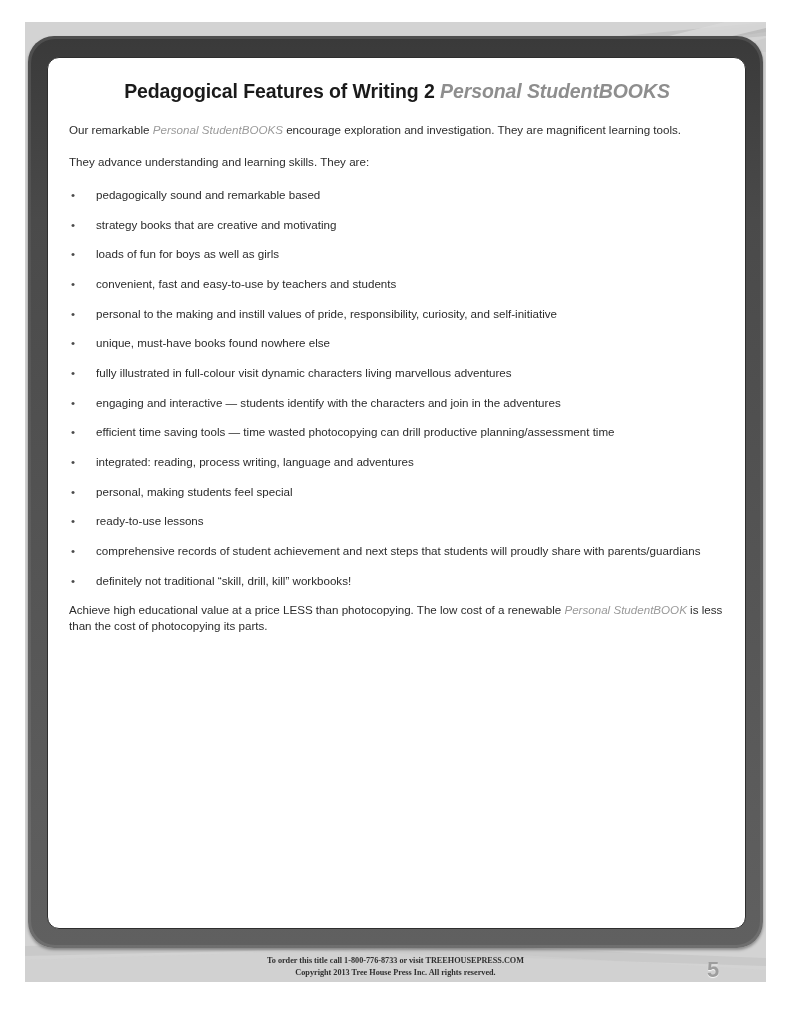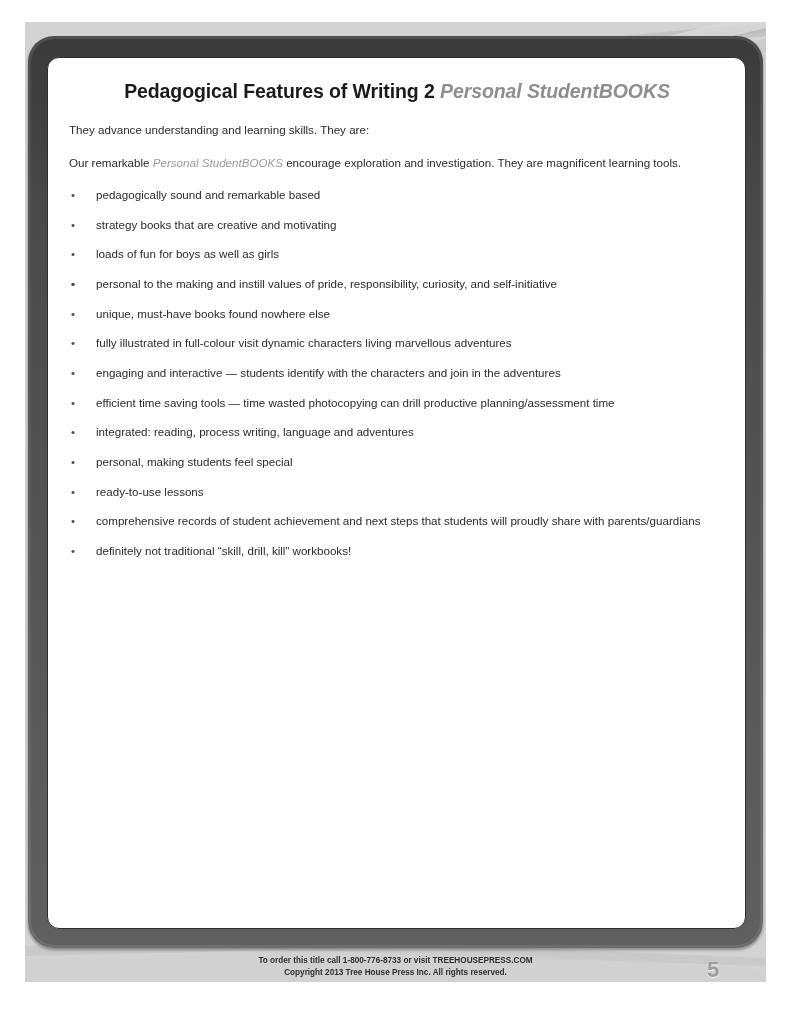--- a/index.html
+++ b/index.html
@@ -157,21 +157,21 @@
     position: absolute;
     left: 25px;
     top: 955px;
     width: 741px;
     text-align: center;
     font-size: 8.2px;
     font-weight: bold;
     color: #2f2f2f;
     line-height: 1.42;
   }
-  .footer div { white-space: nowrap; }
+  .footer div { white-space: nowrap; font-family: Liberation Serif, serif; }
 
   .page-number {
     position: absolute;
     left: 694px;
     top: 957px;
     width: 38px;
     text-align: center;
     font-size: 22px;
     font-weight: bold;
     color: #9d9d9d;
@@ -202,41 +202,42 @@
   </div>
 
   <div class="frame"></div>
   <div class="frame-inner-shadow"></div>
 
   <div class="sheet">
     <div class="sheet-pad">
 
       <h1 class="doc-title"><span>Pedagogical Features of Writing 2 </span><span class="brand">Personal StudentBOOKS</span></h1>
 
+      <p class="para"><span>Our remarkable </span><span class="brand">Personal StudentBOOKS</span><span> encourage exploration and investigation. They are magnificent learning tools.</span></p>
+
       <p class="para lead-2">They advance understanding and learning skills. They are:</p>
-
-      <p class="para"><span>Our remarkable </span><span class="brand">Personal StudentBOOKS</span><span> encourage exploration and investigation. They are magnificent learning tools.</span></p>
 
       <ul class="feature-list">
           <li><span class="bullet">•</span><span>pedagogically sound and remarkable based</span></li>
           <li><span class="bullet">•</span><span>strategy books that are creative and motivating</span></li>
           <li><span class="bullet">•</span><span>loads of fun for boys as well as girls</span></li>
-          <li><span class="bullet">•</span></li>
+          <li><span class="bullet">•</span><span>convenient, fast and easy-to-use by teachers and students</span></li>
           <li><span class="bullet">•</span><span>personal to the making and instill values of pride, responsibility, curiosity, and self-initiative</span></li>
           <li><span class="bullet">•</span><span>unique, must-have books found nowhere else</span></li>
           <li><span class="bullet">•</span><span>fully illustrated in full-colour visit dynamic characters living marvellous adventures</span></li>
           <li><span class="bullet">•</span><span>engaging and interactive — students identify with the characters and join in the adventures</span></li>
           <li><span class="bullet">•</span><span>efficient time saving tools — time wasted photocopying can drill productive planning/assessment time</span></li>
           <li><span class="bullet">•</span><span>integrated: reading, process writing, language and adventures</span></li>
           <li><span class="bullet">•</span><span>personal, making students feel special</span></li>
           <li><span class="bullet">•</span><span>ready-to-use lessons</span></li>
           <li><span class="bullet">•</span><span>comprehensive records of student achievement and next steps that students will proudly share with parents/guardians</span></li>
           <li><span class="bullet">•</span><span>definitely not traditional “skill, drill, kill” workbooks!</span></li>
         </ul>
 
+      <p class="para closing"><span>Achieve high educational value at a price LESS than photocopying. The low cost of a renewable </span><span class="brand">Personal StudentBOOK</span><span> is less than the cost of photocopying its parts.</span></p>
 
     </div>
   </div>
 
   <div class="footer">
     <div>To order this title call 1-800-776-8733 or visit TREEHOUSEPRESS.COM</div>
     <div>Copyright 2013 Tree House Press Inc. All rights reserved.</div>
   </div>
 
   <div class="page-number">5</div>

